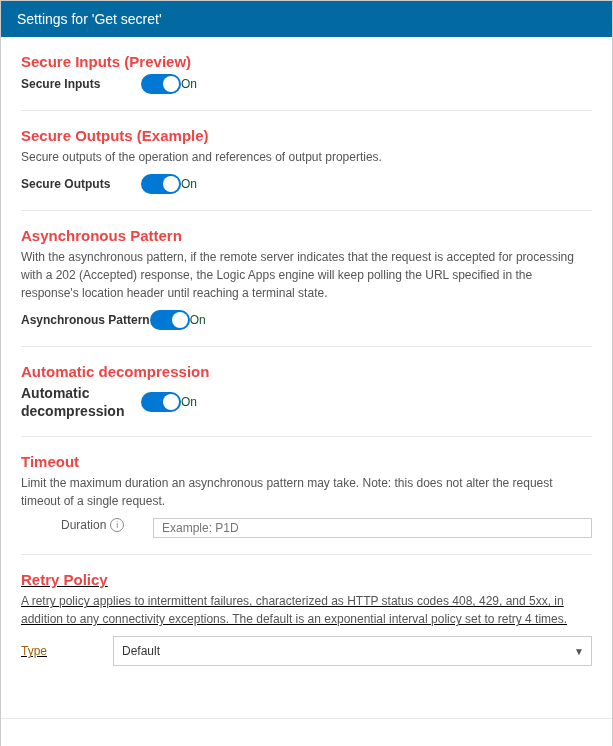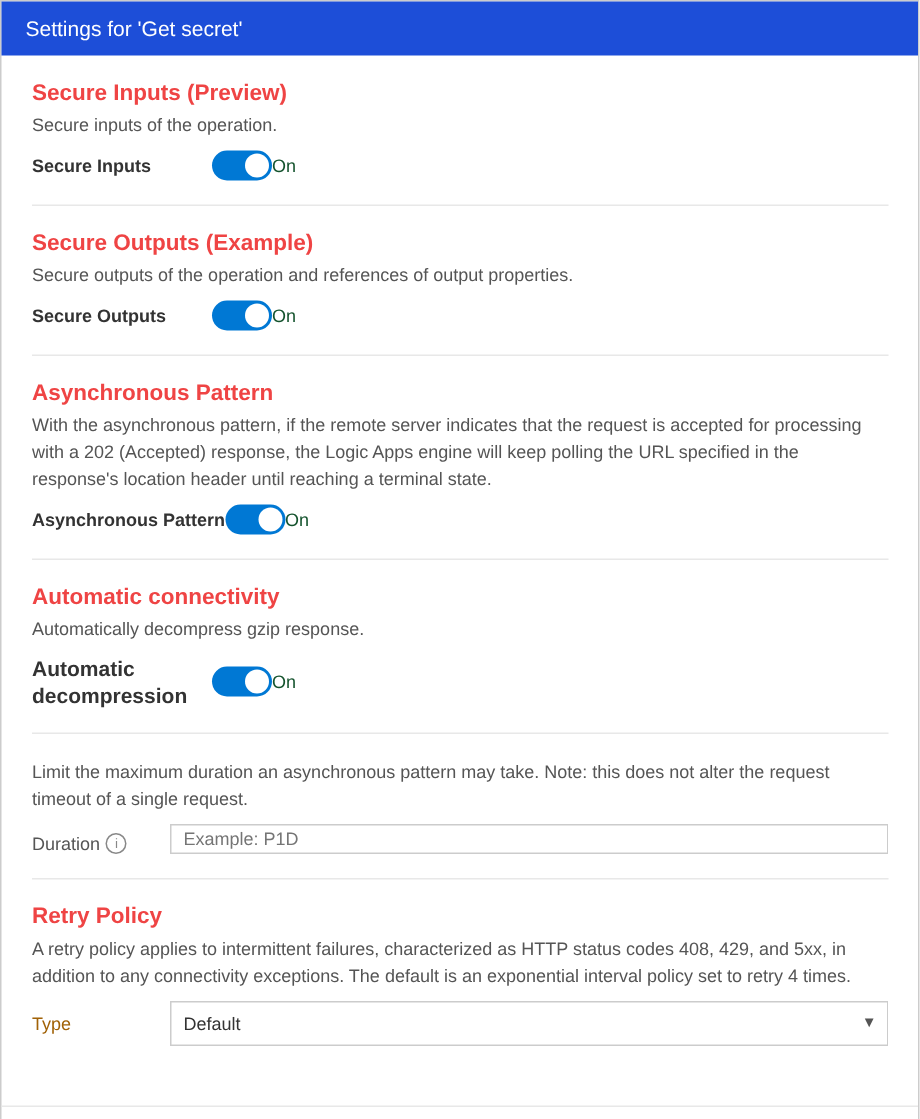--- a/index.html
+++ b/index.html
@@ -12,38 +12,39 @@
       align-items: center;
       min-height: 100vh;
     }
     .dialog {
       width: 613px;
       background: #ffffff;
       border: 1px solid #ccc;
       box-shadow: 0 2px 10px rgba(0,0,0,0.2);
     }
     .dialog-header {
-      background: #1d4ed8;
+      background: #0369a1;
       color: #ffffff;
       padding: 10px 16px;
       font-size: 14px;
       font-weight: 500;
     }
     .dialog-body {
       padding: 16px 20px 20px 20px;
       overflow-y: auto;
       max-height: 700px;
     }
     .section {
       margin-bottom: 16px;
       padding-bottom: 16px;
       border-bottom: 1px solid #e8e8e8;
     }
     .section:last-of-type {
       border-bottom: none;
+      text-decoration: underline;
     }
     .section-title {
       font-size: 15px;
       font-weight: 600;
       color: #ef4444;
       margin-bottom: 4px;
     }
     .section-desc {
       font-size: 12px;
       color: #555;
@@ -98,23 +99,24 @@
       border-radius: 50%;
       transition: right 0.2s;
     }
     .toggle-on-text {
       font-size: 12px;
       color: #14532d;
     }
     
     .field-row {
       display: flex;
-      align-items: flex-end;
+      align-items: flex-start;
       gap: 12px;
       margin-top: 8px;
+      margin-left: 40px;
     }
     .field-label {
       font-size: 12px;
       color: #555;
       display: flex;
       align-items: center;
       gap: 4px;
       min-width: 80px;
     }
     .info-icon {
@@ -188,21 +190,20 @@
 <body>
 
 <div class="dialog">
   <div class="dialog-header">
     <span>Settings for 'Get secret'</span>
   </div>
   <div class="dialog-body">
 
     <div class="section">
       <div class="section-title">Secure Inputs (Preview)</div>
-      <div class="section-desc">Secure inputs of the operation.</div>
       <div class="toggle-row">
         <span class="toggle-label">Secure Inputs</span>
         <label class="toggle-switch">
           <input type="checkbox" checked="" style="">
           <div class="toggle-track">
             <div class="toggle-thumb"></div>
           </div>
         </label>
         <span class="toggle-on-text">On</span>
       </div>
@@ -232,38 +233,38 @@
           <input type="checkbox" checked="" style="">
           <div class="toggle-track">
             <div class="toggle-thumb"></div>
           </div>
         </label>
         <span class="toggle-on-text">On</span>
       </div>
     </div>
 
     <div class="section">
-      <div class="section-title">Automatic connectivity</div>
-      <div class="section-desc">Automatically decompress gzip response.</div>
+      <div class="section-title">Automatic decompression</div>
       <div class="toggle-row">
         <span class="toggle-label-multiline">
           <span>Automatic</span><br>
           <span>decompression</span>
         </span>
         <label class="toggle-switch">
           <input type="checkbox" checked="" style="">
           <div class="toggle-track">
             <div class="toggle-thumb"></div>
           </div>
         </label>
         <span class="toggle-on-text">On</span>
       </div>
     </div>
 
     <div class="section">
+      <div class="section-title">Timeout</div>
       <div class="section-desc">Limit the maximum duration an asynchronous pattern may take. Note: this does not alter the request timeout of a single request.</div>
       <div class="field-row">
         <div class="field-label">
           <span>Duration</span>
           <span class="info-icon">i</span>
         </div>
         <input class="text-input" type="text" placeholder="Example: P1D" style="">
       </div>
     </div>
 

